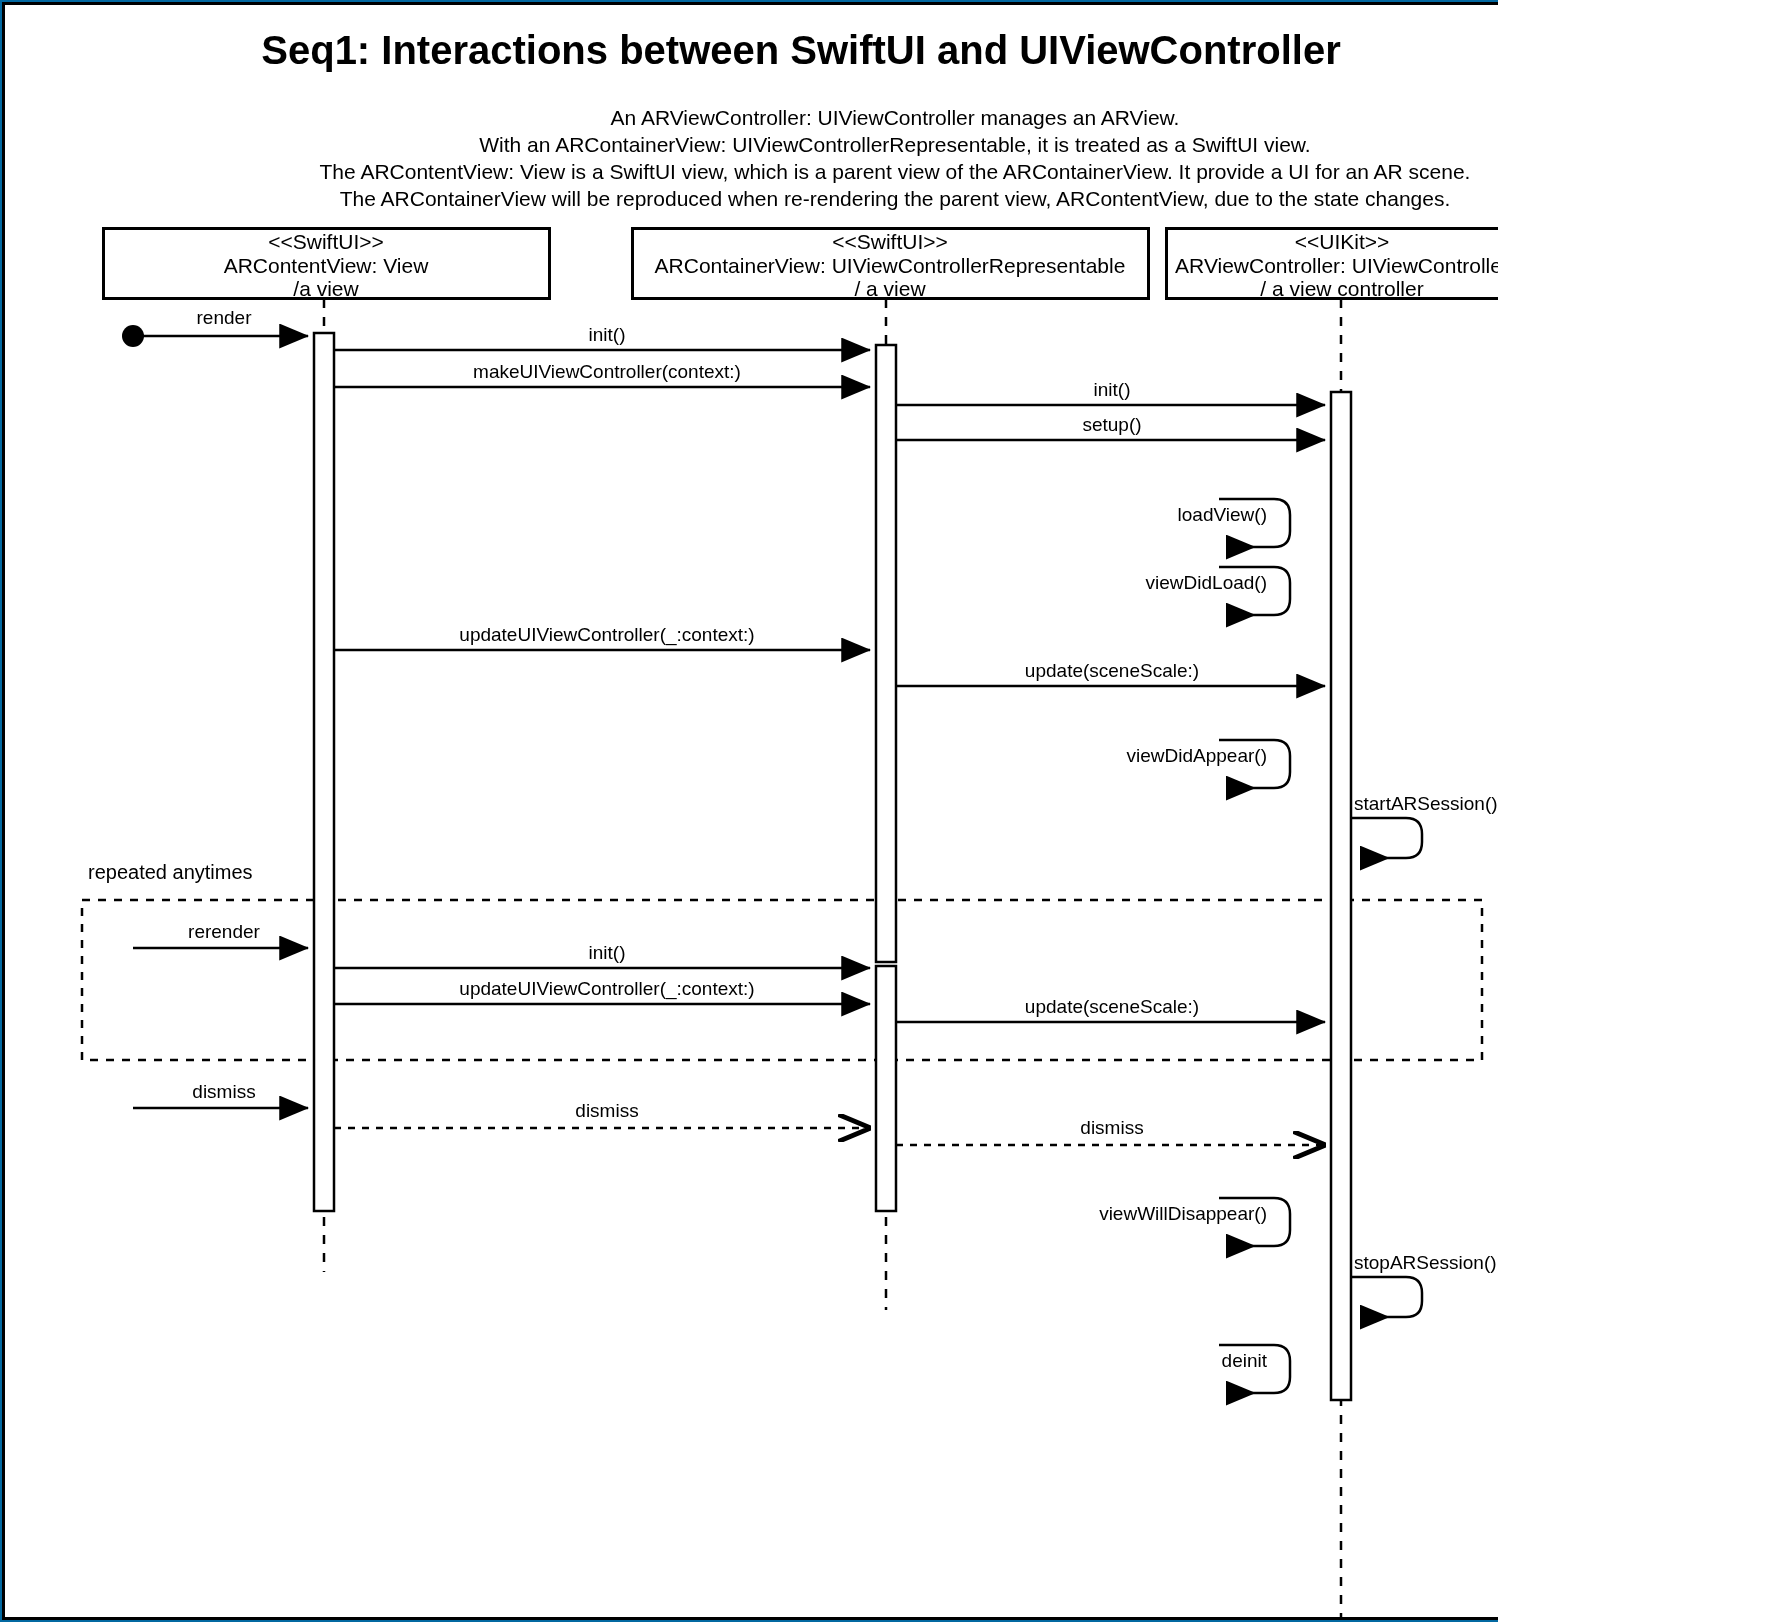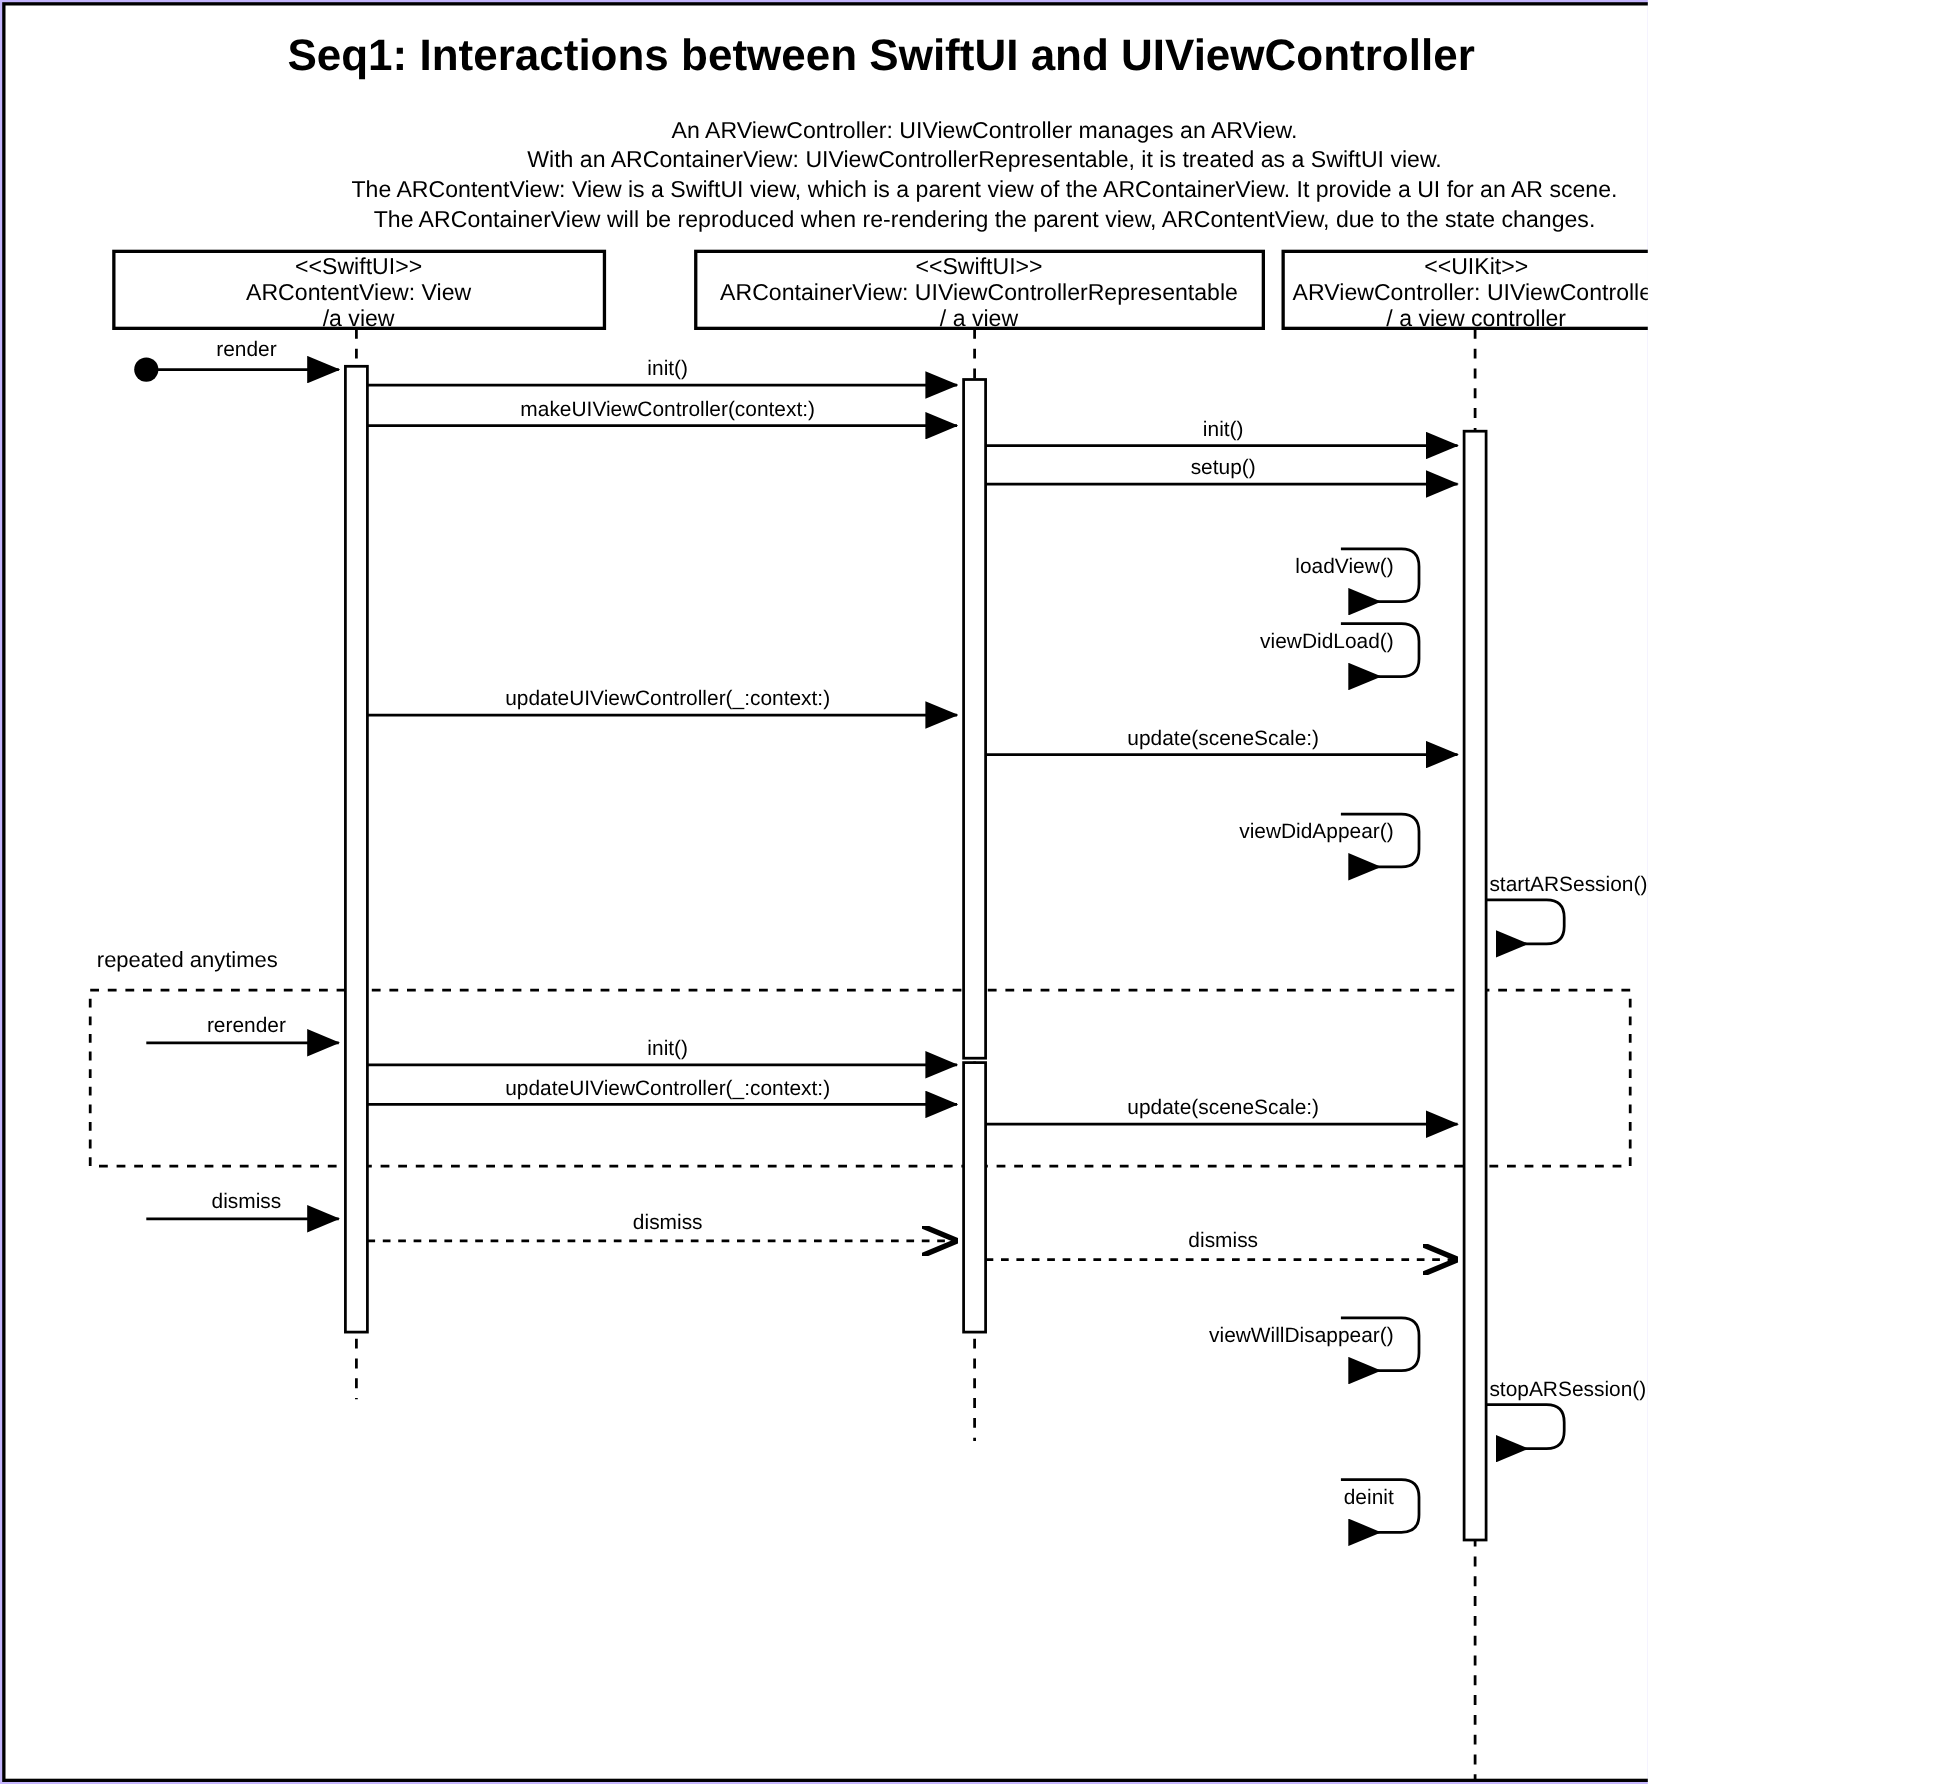--- a/index.html
+++ b/index.html
@@ -1,17 +1,17 @@
 <!DOCTYPE html>
 <html><head>
 <meta charset="utf-8">
 <style>
   html,body{margin:0;padding:0;background:#ffffff;}
   body{font-family:"Liberation Sans", sans-serif;}
-  #page{position:relative;width:1498px;height:1622px;background:#c4b5fd;overflow:hidden;}
+  #page{position:relative;width:1498px;height:1622px;background:#0369a1;overflow:hidden;}
   svg{display:block;}
   .dgm-text{font-family:"Liberation Sans", sans-serif;fill:#000;}
   .title{font-size:40px;font-weight:bold;text-anchor:middle;}
   .desc{font-size:21px;text-anchor:middle;}
   .hdr{font-size:21px;text-anchor:middle;}
   .msg{font-size:19px;text-anchor:middle;}
   .msg-l{font-size:19px;text-anchor:end;}
   .msg-r{font-size:19px;text-anchor:start;}
   .frame-label{font-size:20px;text-anchor:start;}
   .ln{stroke:#000;fill:none;}

